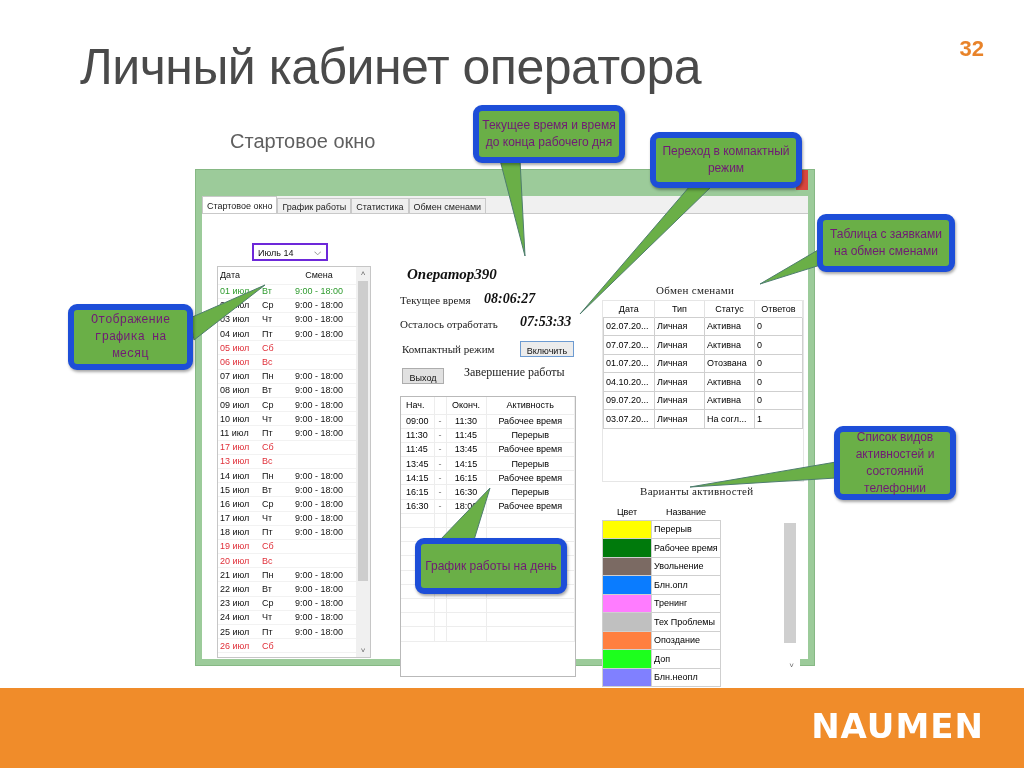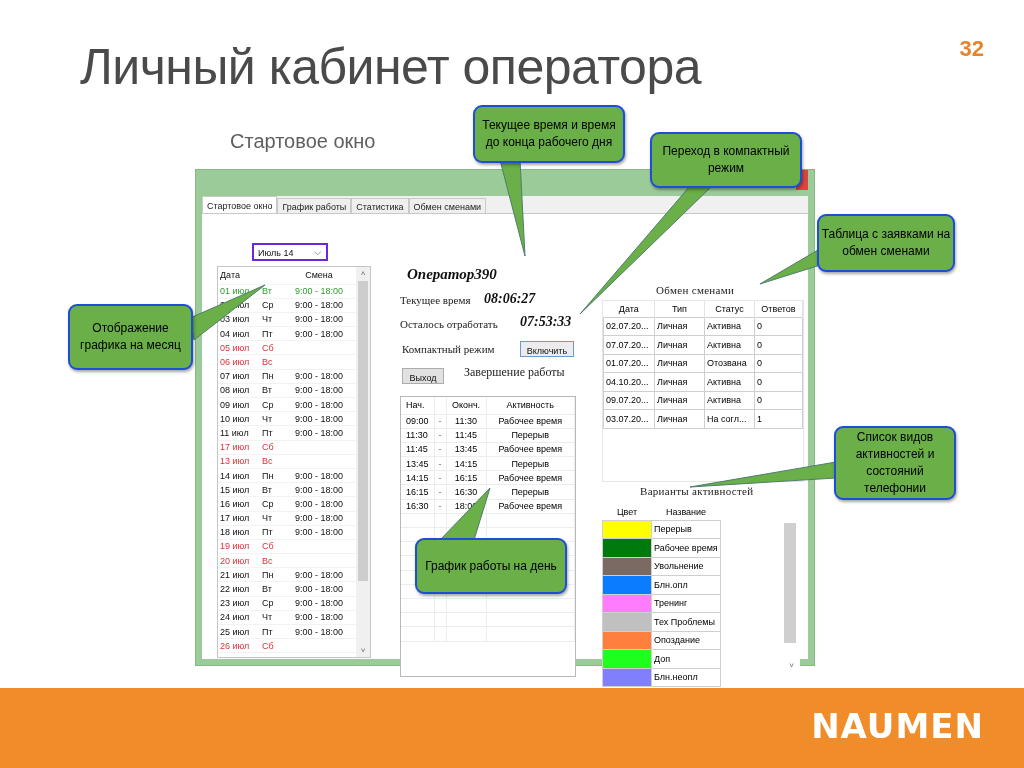--- a/index.html
+++ b/index.html
@@ -57,21 +57,21 @@
   .act-area { position: absolute; left: 400px; top: 290px; width: 198px; height: 172px; background: #fff; }
   .act-grid { position: absolute; left: 0; top: 0; border-collapse: collapse; font-size: 9px; }
   .act-grid th { font-weight: normal; height: 16px; text-align: center; }
   .act-grid td { height: 18.5px; border: 1px solid #cfcfcf; }
   .act-grid .swatch { width: 49px; }
   .act-grid .name { width: 69px; padding-left: 2px; white-space: nowrap; }
   .act-scroll { position: absolute; right: 4px; top: 19px; width: 12px; height: 120px; background: #cfcfcf; }
   .act-arr { position: absolute; right: 6px; bottom: 6px; font-size: 8px; color: #666; }
 
   
-  .callout { position: absolute; background: #6aaf47; color: #000000; border: 2px solid #1d4ed8; border-radius: 9px; font-size: 12px; text-align: center; line-height: 17px; display: flex; align-items: center; justify-content: center; box-shadow: 1px 2px 3px rgba(0,0,0,0.35); }
+  .callout { position: absolute; background: #6aaf47; color: #701a75; border: 6px solid #1d4ed8; border-radius: 9px; font-size: 12px; text-align: center; line-height: 17px; display: flex; align-items: center; justify-content: center; box-shadow: 1px 2px 3px rgba(0,0,0,0.35); }
   svg.tails { position: absolute; left: 0; top: 0; width: 1024px; height: 768px; pointer-events: none; }
 </style>
 </head>
 <body>
 
 <div class="slide-title">Личный кабинет оператора</div>
 <div class="page-num">32</div>
 <div class="subtitle">Стартовое окно</div>
 
 <div class="window">
@@ -474,19 +474,19 @@
   <polygon points="690,186 712,186 580,314" fill="#6aaf47" stroke="#4e7d6e" stroke-width="1"></polygon>
   <polygon points="818,250 830,262 760,284" fill="#6aaf47" stroke="#4e7d6e" stroke-width="1"></polygon>
   <polygon points="190,318 194,340 265,285" fill="#6aaf47" stroke="#4e7d6e" stroke-width="1"></polygon>
   <polygon points="836,462 836,478 690,487" fill="#6aaf47" stroke="#4e7d6e" stroke-width="1"></polygon>
   <polygon points="440,540 474,540 490,488" fill="#6aaf47" stroke="#4e7d6e" stroke-width="1"></polygon>
 </svg>
 
 <div class="callout" style="left:473px;top:105px;width:152px;height:58px;">Текущее время и время до конца рабочего дня</div>
 <div class="callout" style="left:650px;top:132px;width:152px;height:56px;">Переход в компактный режим</div>
 <div class="callout" style="left:817px;top:214px;width:138px;height:58px;">Таблица с заявками на обмен сменами</div>
-<div class="callout" style="left:68px;top:304px;width:125px;height:66px;">Отображение графика на месяц</div>
+<div class="callout" style="left:68px;top:304px;width:125px;height:66px;font-family:Liberation Mono, monospace;">Отображение графика на месяц</div>
 <div class="callout" style="left:834px;top:426px;width:122px;height:74px;">Список видов активностей и состояний телефонии</div>
 <div class="callout" style="left:415px;top:538px;width:152px;height:56px;">График работы на день</div>
 
 <div class="footer">
   <div class="logo">NAUMEN</div>
 </div>
 
 </body></html>

